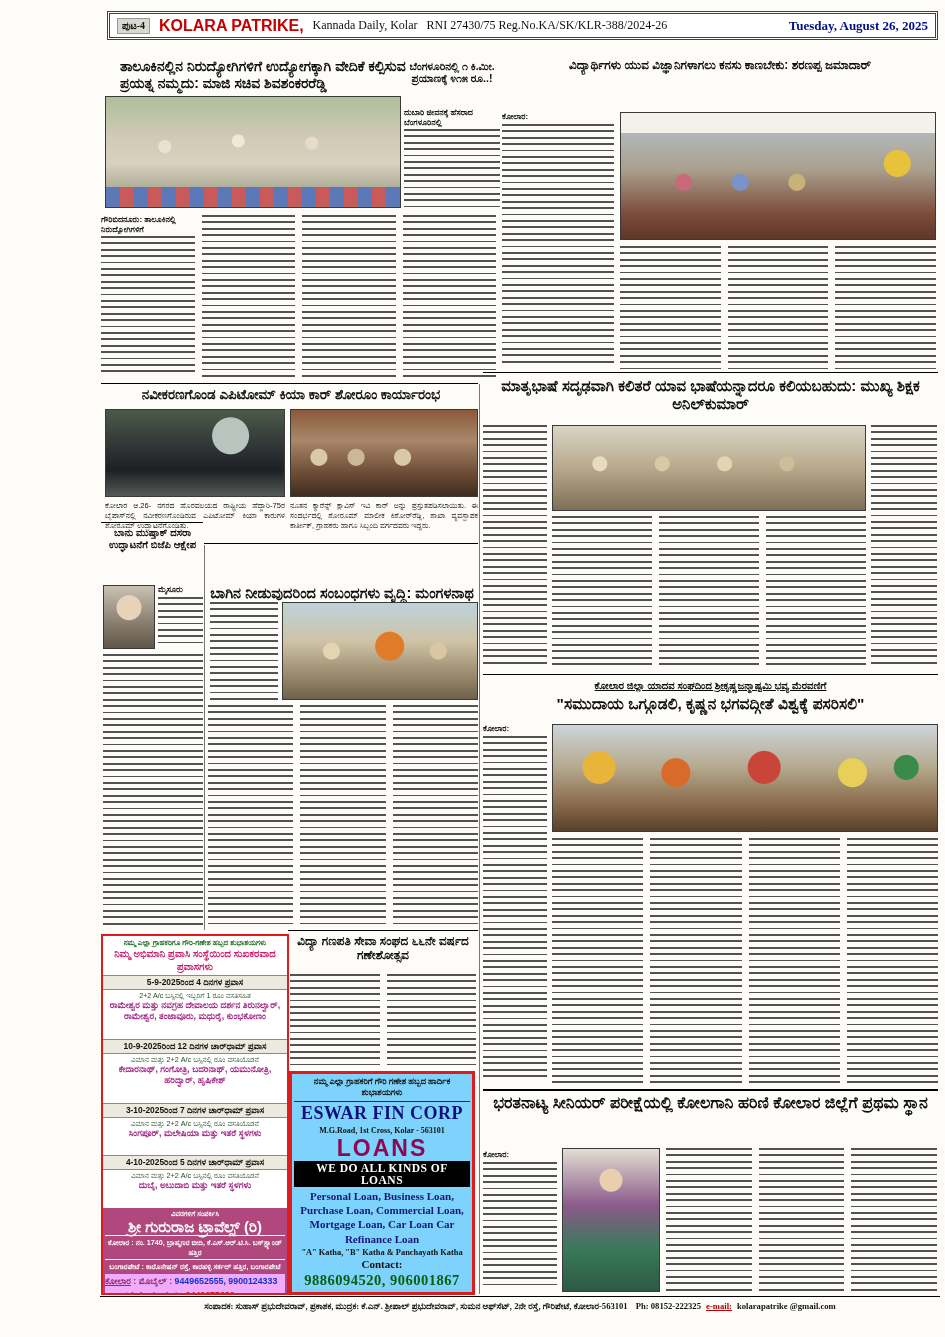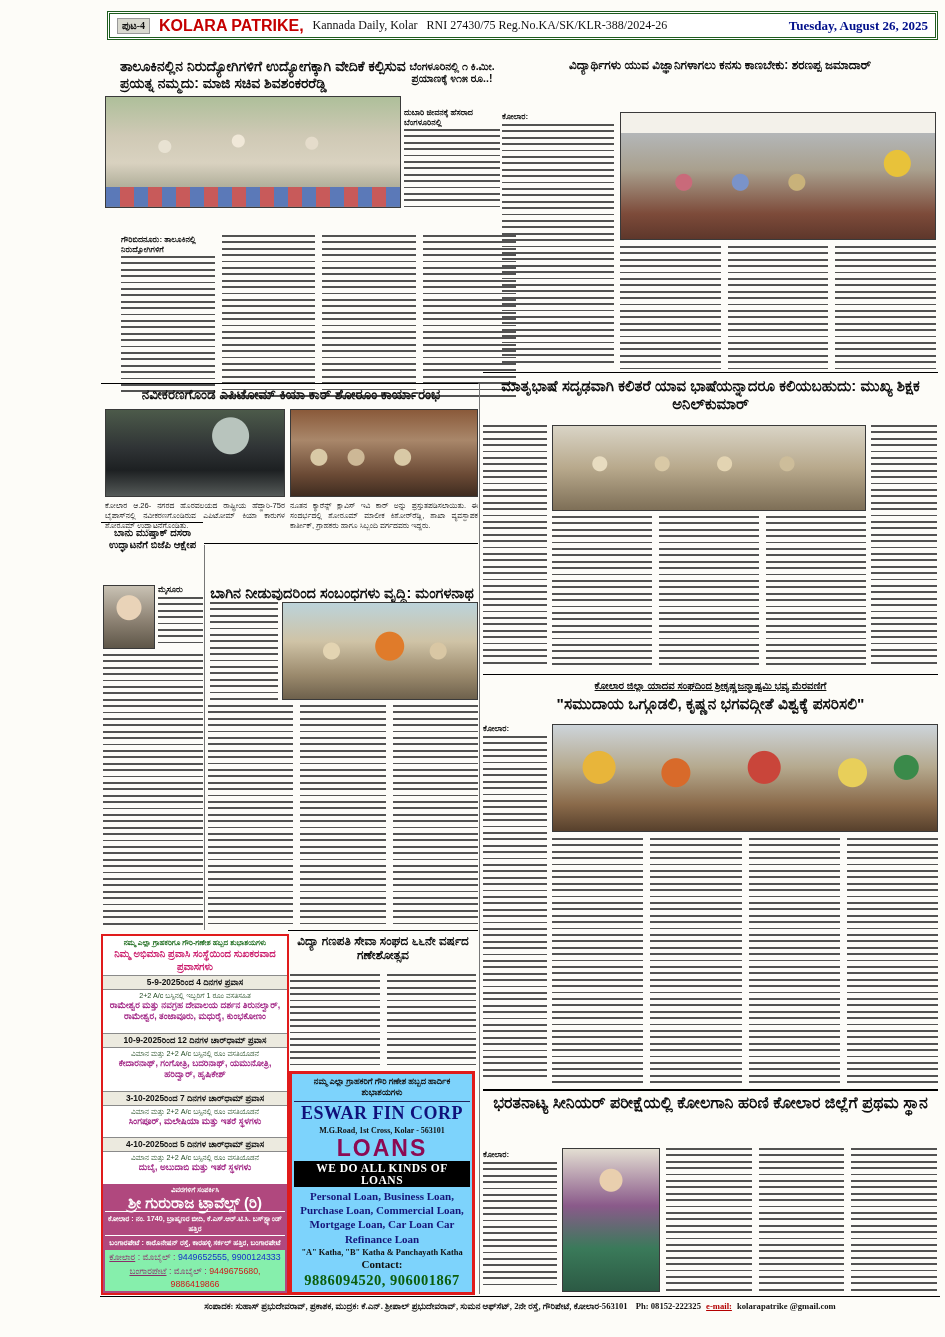--- a/index.html
+++ b/index.html
@@ -24,26 +24,26 @@
   .ph{position:absolute;border:1px solid #3a3a3a;box-sizing:border-box;overflow:hidden;}
   
   .hr{position:absolute;background:#000;height:1px;}
   .vr{position:absolute;background:#777;width:1px;}
   
   #travel{left:101px;top:934px;width:188px;height:361px;border:2px solid #e01b1b;background:#fff;display:flex;flex-direction:column;overflow:hidden;}
   .tv-greet{color:#1c6b1c;font-weight:bold;font-size:7.3px;text-align:center;padding:2px 1px 0;}
   .tv-title{color:#cc1f6e;font-weight:bold;font-size:10px;text-align:center;line-height:1.25;padding:1px 0 2px;}
   .tv-date{background:#eceadf;border-top:1px solid #8a8a8a;border-bottom:1px solid #8a8a8a;font-weight:bold;font-size:8.4px;text-align:center;padding:1px 0;color:#111;}
   .tv-note{font-size:7.2px;text-align:center;color:#214a21;padding:1px 0 0;}
-  .tv-dest{color:#a12585;font-weight:bold;font-size:8.8px;text-align:center;line-height:1.3;padding:0 2px 10px;}
+  .tv-dest{color:#a12585;font-weight:bold;font-size:8.8px;text-align:center;line-height:1.3;padding:0 2px 16px;}
   .tv-foot{background:#b0487e;color:#fff;text-align:center;margin-top:auto;padding:2px 2px 3px;}
   .tv-clabel{font-size:7px;font-weight:bold;}
   .tv-agency{font-size:15px;font-weight:bold;line-height:1.15;}
   .tv-addr{font-size:7.2px;font-weight:bold;border-top:1px solid #fff;padding:2px 1px;line-height:1.35;}
-  .tv-ph{background:#86efac;font-weight:normal;font-size:8.8px;text-align:center;padding:1px 0;line-height:1.4;}
+  .tv-ph{background:#f0abfc;font-weight:bold;font-size:8.8px;text-align:left;padding:1px 0;line-height:1.4;}
   .tv-ph .place{color:#8b2f6b;text-decoration:underline;}
   .tv-ph .num-blue{color:#1531c9;}
   .tv-ph .num-red{color:#d01818;}
   
   #eswar{left:289px;top:1071px;width:186px;height:224px;border:3px solid #e01b1b;background:#7dd3fc;text-align:center;font-family:"Liberation Serif",serif;display:flex;flex-direction:column;justify-content:space-between;padding:3px 2px;overflow:hidden;}
   .ew-greet{font-size:8.3px;font-weight:bold;color:#111;border-bottom:1.5px solid #20205a;padding-bottom:2px;line-height:1.3;}
   .ew-name{color:#10107a;font-size:18px;font-weight:bold;letter-spacing:.5px;}
   .ew-addr{font-size:8px;font-weight:bold;}
   .ew-loans{color:#8c0a53;font-size:23px;font-weight:bold;letter-spacing:2px;font-family:"Liberation Sans",sans-serif;line-height:1;}
   .ew-banner{background:#000;color:#fff;font-size:11.5px;font-weight:bold;padding:1px 0;letter-spacing:.5px;}
@@ -78,21 +78,21 @@
       background-size:auto,auto,auto,100% 18%,100% 100%;background-position:0 0,0 0,0 0,0 100%,0 0;background-repeat:no-repeat;"></div>
 
   <div class="hl" style="left:404px;top:60px;width:96px;height:46px;font-size:10.5px;">ಬೆಂಗಳೂರಿನಲ್ಲಿ ೧ ಕಿ.ಮೀ. ಪ್ರಯಾಣಕ್ಕೆ ೪೧೫ ರೂ..!</div>
   <div class="cols" style="left:404px;top:108px;width:96px;height:102px;">
     <div class="col">
       <span class="lead">ದುಬಾರಿ ಜೀವನಕ್ಕೆ ಹೆಸರಾದ ಬೆಂಗಳೂರಿನಲ್ಲಿ</span>
       <div class="gk" style="height:78px;"></div>
     </div>
   </div>
 
-  <div class="cols" style="left:121px;top:215px;width:395px;height:166px;margin-top:20px;">
+  <div class="cols" style="left:101px;top:215px;width:395px;height:166px;">
     <div class="col">
       <span class="lead">ಗೌರಿಬಿದನೂರು: ತಾಲೂಕಿನಲ್ಲಿ ನಿರುದ್ಯೋಗಿಗಳಿಗೆ</span>
       <div class="gk" style="height:138px;"></div>
     </div>
     <div class="col gk"></div>
     <div class="col gk"></div>
     <div class="col gk"></div>
   </div>
 
   <div class="hr" style="left:101px;top:383px;width:377px;"></div>

